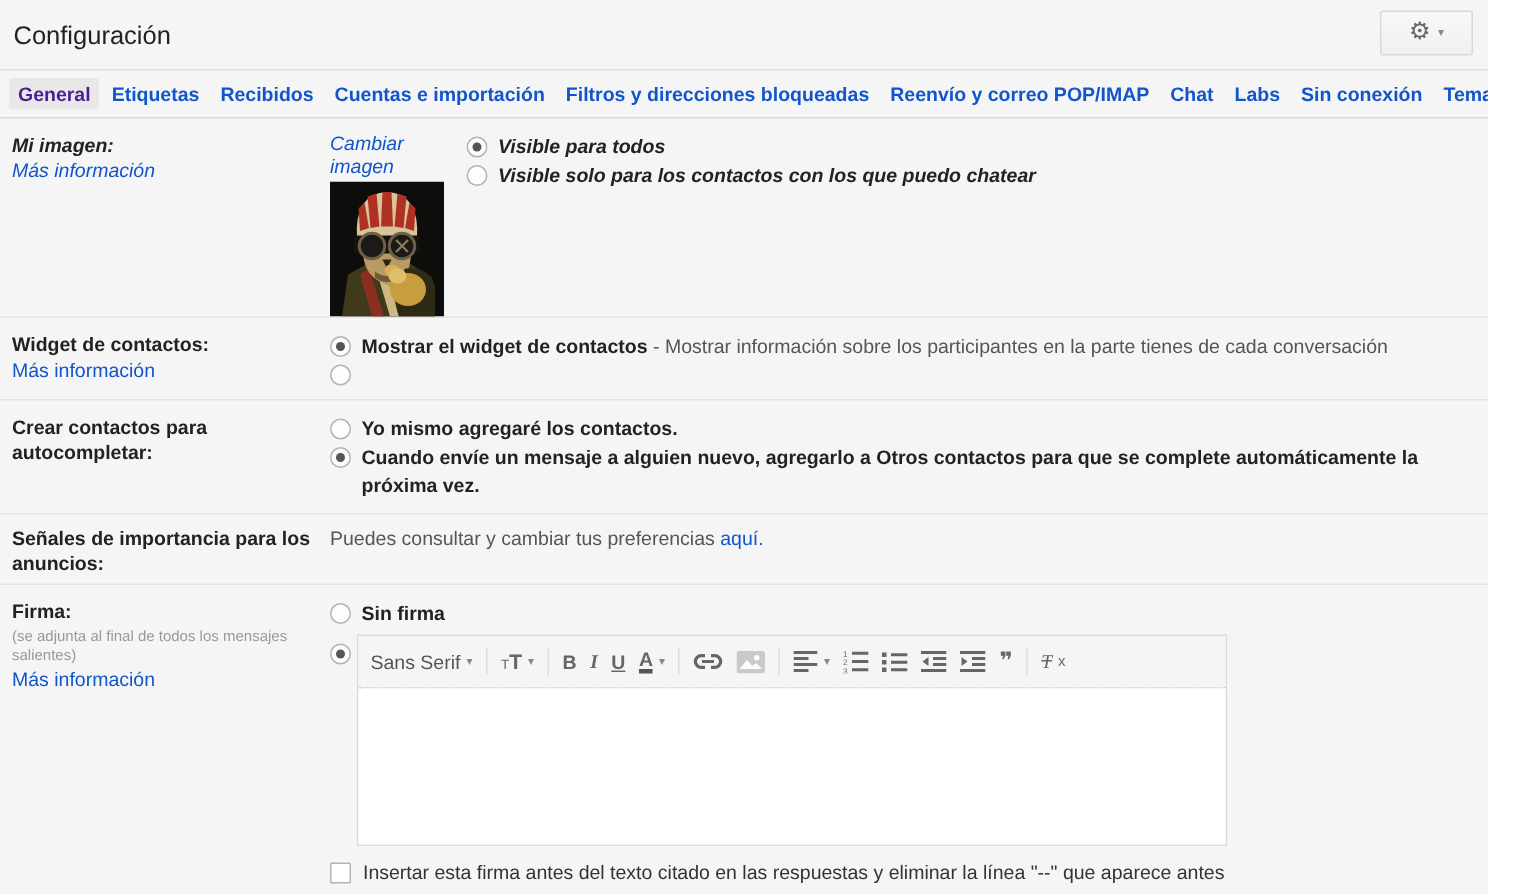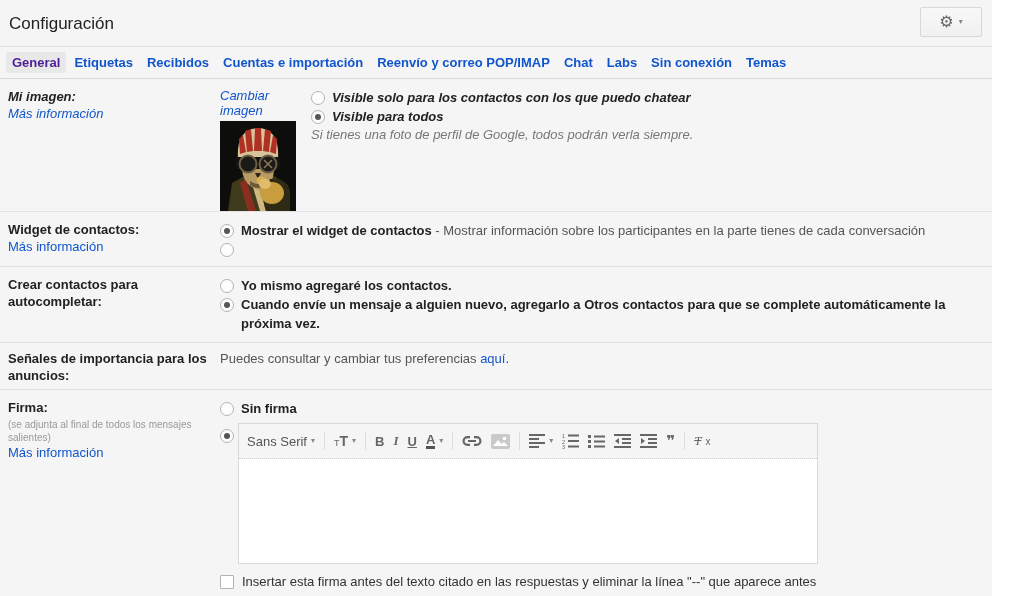--- a/index.html
+++ b/index.html
@@ -80,20 +80,21 @@
       <span class="gear-glyph">⚙</span>
       <span class="caret">▾</span>
     </div>
   </div>
 
   <div class="tabbar">
     <a class="tab selected">General</a>
     <a class="tab">Etiquetas</a>
     <a class="tab">Recibidos</a>
     <a class="tab">Cuentas e importación</a>
+    <a class="tab">Filtros y direcciones bloqueadas</a>
     <a class="tab">Reenvío y correo POP/IMAP</a>
     <a class="tab">Chat</a>
     <a class="tab">Labs</a>
     <a class="tab">Sin conexión</a>
     <a class="tab">Temas</a>
   </div>
 
   <div class="row" style="padding-bottom:0;font-style:italic;">
     <div class="lbl-cell">
       <span class="lbl">Mi imagen:</span>
@@ -121,28 +122,27 @@
           <path d="M35 52 L38 58 L41 52 Z" fill="#2c2417"></path>
           <path d="M30 60 Q38 66 46 60 L46 64 Q38 70 30 64 Z" fill="#6d5836"></path>
           <path d="M50 58 Q66 56 70 70 L70 90 L46 90 Q40 74 50 58 Z" fill="#2f2a14"></path>
           <ellipse cx="52" cy="72" rx="12" ry="11" fill="#c79d3e"></ellipse>
           <path d="M40 64 Q34 60 38 56 Q44 54 48 60 L50 66 Z" fill="#d8b055"></path>
           <ellipse cx="45" cy="63" rx="6" ry="5" fill="#e0bd6a"></ellipse>
         </svg>
       </div>
       <div class="img-opts">
         <div class="opt-line">
+          <span class="radio checked"></span>
+          <span class="opt-label">Visible para todos</span>
+        </div>
+        <div class="opt-line">
           <span class="radio"></span>
           <span class="opt-label">Visible solo para los contactos con los que puedo chatear</span>
         </div>
-        <div class="opt-line">
-          <span class="radio checked"></span>
-          <span class="opt-label">Visible para todos</span>
-        </div>
-        <div class="note">Si tienes una foto de perfil de Google, todos podrán verla siempre.</div>
       </div>
     </div>
   </div>
 
   <div class="row">
     <div class="lbl-cell">
       <span class="lbl">Widget de contactos:</span>
       <a class="link moreinfo">Más información</a>
     </div>
     <div>

